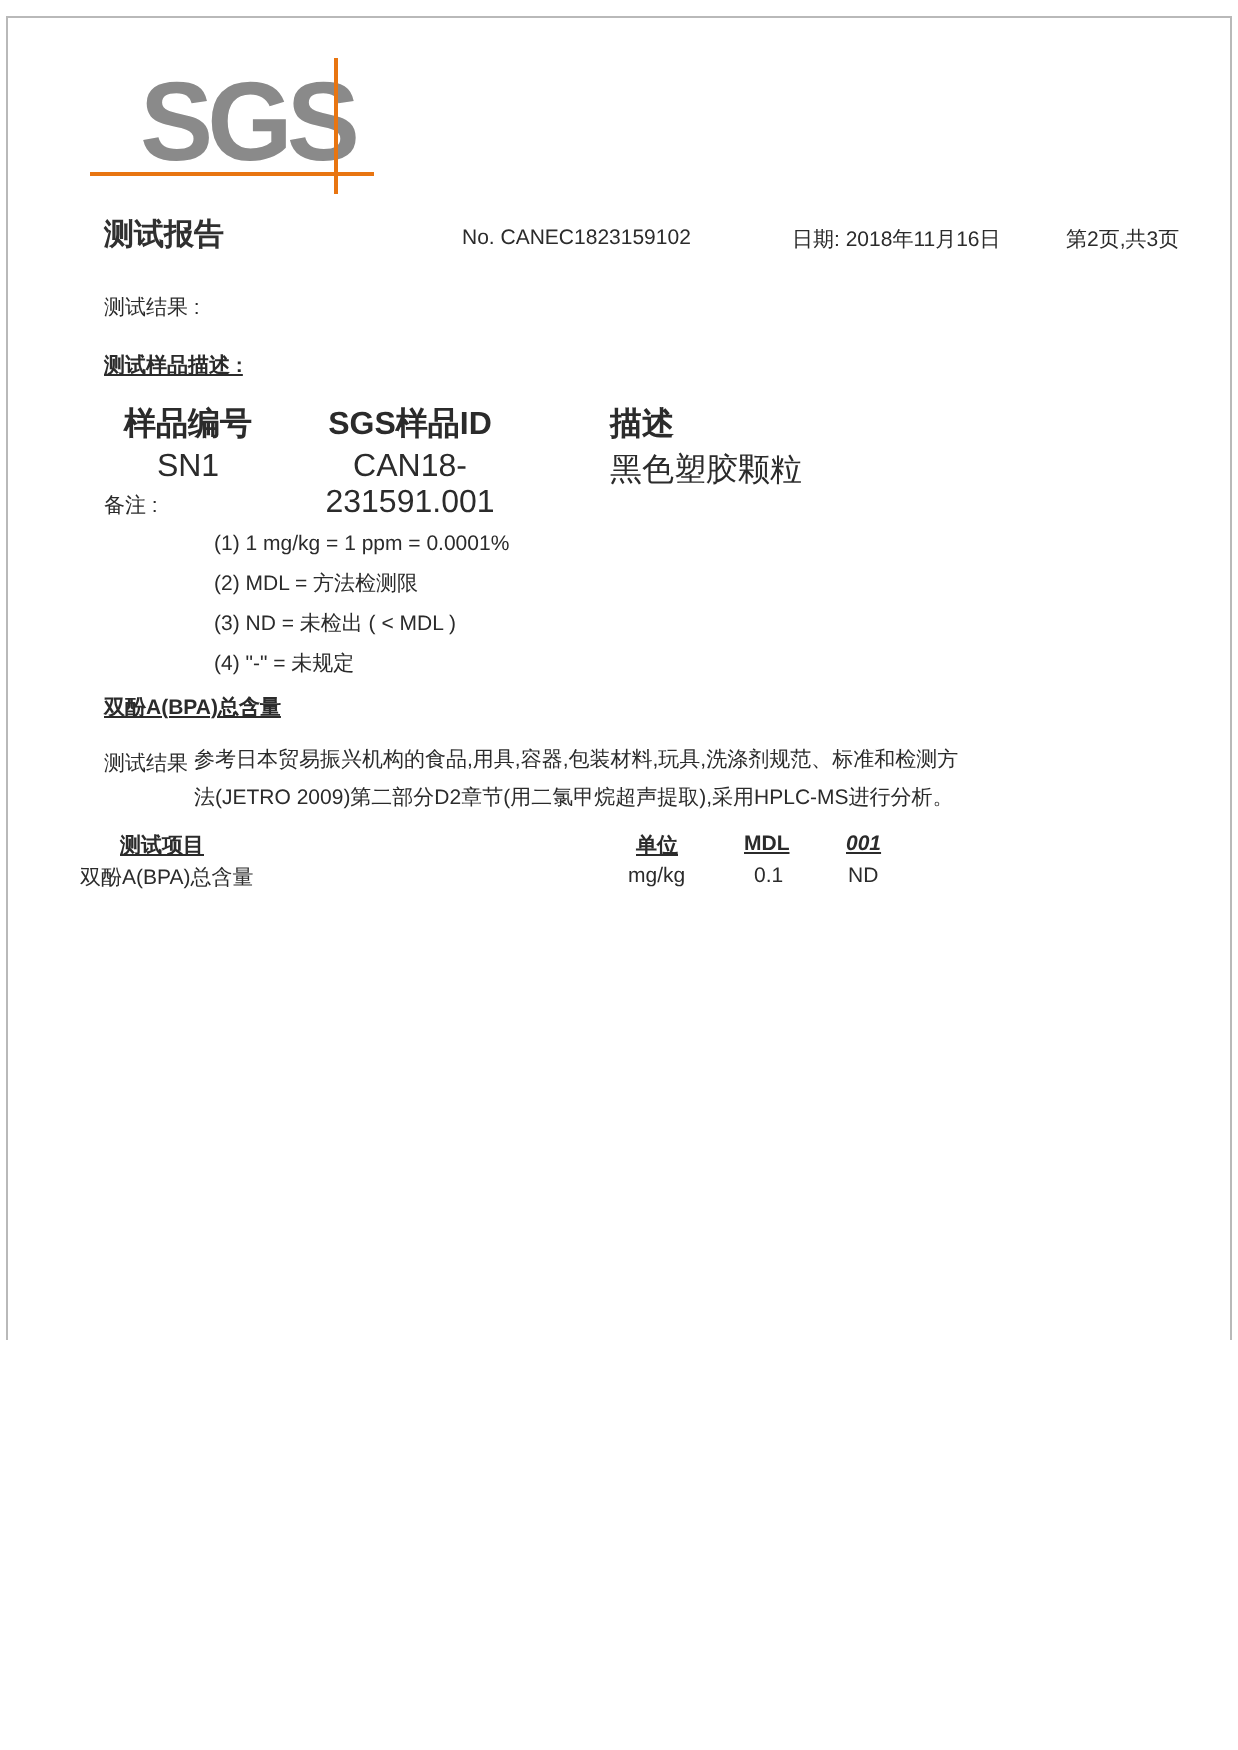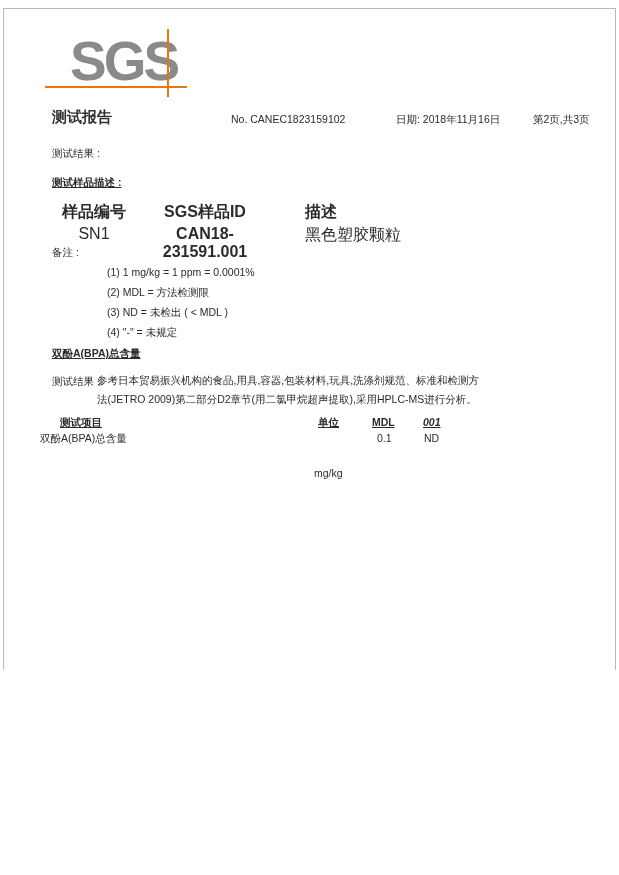--- a/index.html
+++ b/index.html
@@ -21,21 +21,21 @@
   .orange-hline { background:#e87511; height:2px; }
   .orange-vline { background:#e87511; width:2px; }
   
   .doc-title { font-size:15px; font-weight:bold; color:#303030; }
   .hdr-txt { font-size:10.5px; color:#2b2b2b;margin-left:16px; }
   
   .lbl { font-size:10.5px; color:#2b2b2b; }
   .lbl-bu { font-size:10.5px; font-weight:bold; text-decoration:underline; }
   .sample-table { display:grid; grid-template-columns:92px 130px auto; row-gap:2px; font-size:16px; }
   .sample-table .c1 { text-align:center; }
-  .sample-table .c2 { text-align:center;font-weight:bold; }
+  .sample-table .c2 { text-align:center; }
   .sample-table .c3 { text-align:left; padding-left:35px; }
   .sample-table .hd { font-weight:bold; }
   .notes div { font-size:10.5px; line-height:20px; }
   .method { font-size:10.5px; line-height:19px; width:430px; }
   .rt-hd { font-size:10.5px; font-weight:bold; text-decoration:underline; }
   .rt-hd-it { font-style:italic; }
   .rt-val { font-size:10.5px; }
   
   .legal {
     font-size:4.6px; line-height:3.9px; width:450px; text-align:justify;
@@ -93,21 +93,21 @@
   <div class="abs method" style="left:97px; top:371px;">
     <div>参考日本贸易振兴机构的食品,用具,容器,包装材料,玩具,洗涤剂规范、标准和检测方</div>
     <div>法(JETRO 2009)第二部分D2章节(用二氯甲烷超声提取),采用HPLC-MS进行分析。</div>
   </div>
 
   <div class="abs rt-hd" style="left:60px; top:416px;">测试项目</div>
   <div class="abs rt-hd" style="left:318px; top:416px;">单位</div>
   <div class="abs rt-hd" style="left:372px; top:416px;">MDL</div>
   <div class="abs rt-hd rt-hd-it" style="left:423px; top:416px;">001</div>
   <div class="abs rt-val" style="left:40px; top:432px;">双酚A(BPA)总含量</div>
-  <div class="abs rt-val" style="left:314px; top:432px;margin-top:35px;">mg/kg</div>
+  <div class="abs rt-val" style="left:314px; top:432px;">mg/kg</div>
   <div class="abs rt-val" style="left:377px; top:432px;">0.1</div>
   <div class="abs rt-val" style="left:424px; top:432px;">ND</div>
 
   <div class="abs stamp-wrap" style="left:47px; top:757px;">
     <svg width="106" height="97" viewBox="0 0 106 97">
       <defs>
         <path id="ringTop" d="M 14,50 A 39,36 0 1 1 92,50" fill="none"></path>
       </defs>
       <ellipse cx="53" cy="48" rx="45" ry="42" fill="none" stroke="#cc2a1e" stroke-width="2.6"></ellipse>
       <text font-size="6.4" fill="#cc2a1e" font-weight="bold" letter-spacing="0.5" font-family="Liberation Sans, DejaVu Sans, sans-serif">

